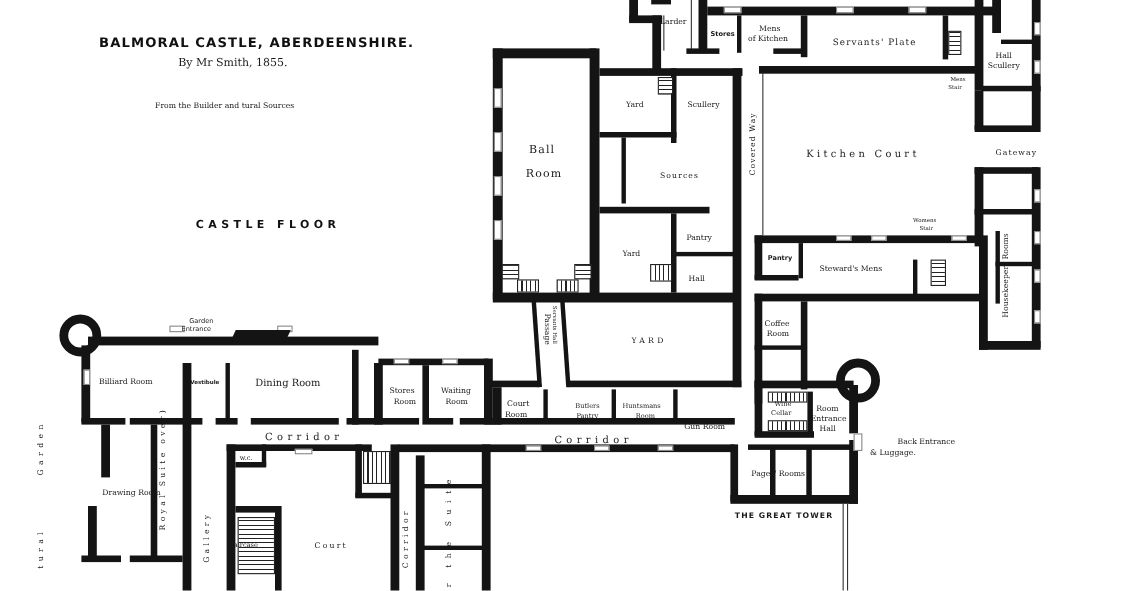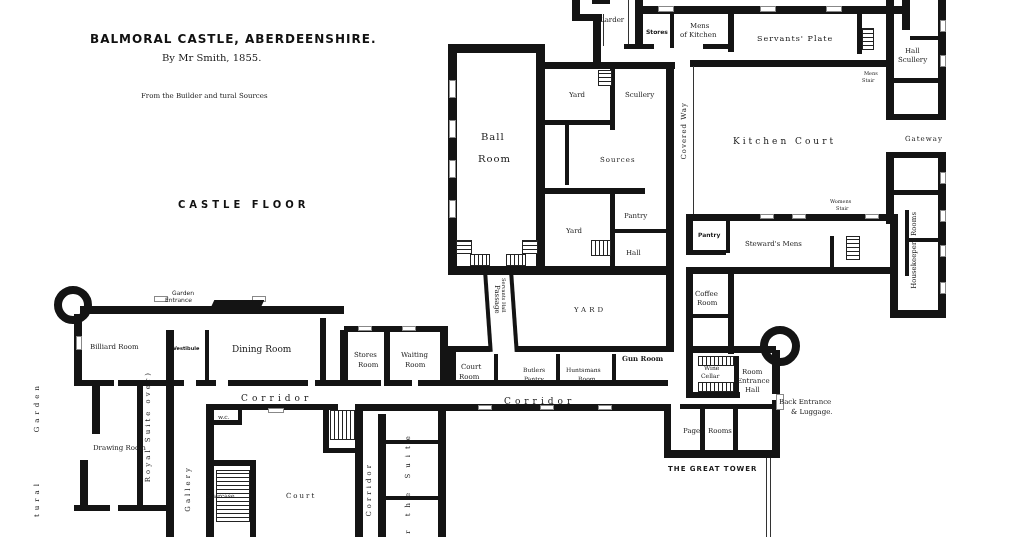--- a/index.html
+++ b/index.html
@@ -195,21 +195,21 @@
 <div class="lbl sm" style="left:354px;top:351px;">Stores</div>
 <div class="lbl sm" style="left:358px;top:361px;">Room</div>
 <div class="lbl sm" style="left:401px;top:351px;">Waiting</div>
 <div class="lbl sm" style="left:405px;top:361px;">Room</div>
 <div class="lbl sm" style="left:461px;top:363px;">Court</div>
 <div class="lbl sm" style="left:459px;top:373px;">Room</div>
 <div class="lbl xs" style="left:523px;top:366px;">Butlers</div>
 <div class="lbl xs" style="left:524px;top:375px;">Pantry</div>
 <div class="lbl xs" style="left:566px;top:366px;">Huntsmans</div>
 <div class="lbl xs" style="left:578px;top:375px;">Room</div>
-<div class="lbl sm" style="left:622px;top:355px;font-weight:bold;">Gun Room</div>
+<div class="lbl sm" style="left:622px;top:384px;">Gun Room</div>
 
 <div>
   <div class="w" style="left:206px;top:404px;width:132px;height:6px;"></div>
   <div class="w" style="left:362px;top:404px;width:306px;height:7px;"></div>
   <div class="w" style="left:206px;top:404px;width:8px;height:133px;"></div>
   <div class="w" style="left:214px;top:420px;width:28px;height:5px;"></div>
   <div class="w" style="left:238px;top:404px;width:4px;height:20px;"></div>
   <div class="w" style="left:214px;top:460px;width:40px;height:6px;"></div>
   <div class="w" style="left:250px;top:460px;width:6px;height:77px;"></div>
   <div class="stair" style="left:216px;top:470px;width:32px;height:50px;"></div>
@@ -244,21 +244,21 @@
   <div class="w" style="left:734px;top:356px;width:5px;height:40px;"></div>
   <div class="w" style="left:686px;top:392px;width:54px;height:6px;"></div>
   <div class="w" style="left:772px;top:350px;width:8px;height:44px;"></div>
   <div class="win" style="left:776px;top:394px;width:6px;height:14px;"></div>
 </div>
 <div class="lbl xs" style="left:704px;top:364px;">Wine</div>
 <div class="lbl xs" style="left:701px;top:372px;">Cellar</div>
 <div class="lbl sm" style="left:742px;top:368px;">Room</div>
 <div class="lbl sm" style="left:737px;top:377px;">Entrance</div>
 <div class="lbl sm" style="left:745px;top:386px;">Hall</div>
-<div class="lbl sm" style="left:779px;top:398px;">Back Entrance</div>
+<div class="lbl sm" style="left:816px;top:398px;">Back Entrance</div>
 <div class="lbl sm" style="left:791px;top:408px;">&amp; Luggage.</div>
 <div class="lbl sm" style="left:683px;top:427px;">Pages' Rooms</div>
 <div class="lbl xs sans" style="left:668px;top:466px;letter-spacing:1px;font-size:7px;">THE GREAT TOWER</div>
 
 <div class="lbl sp" style="left:241px;top:393px;">Corridor</div>
 <div class="lbl sp" style="left:504px;top:396px;">Corridor</div>
 <div class="lbl sm vert sp" style="left:365px;top:462px;letter-spacing:3px;">Corridor</div>
 
 <div class="lbl xs" style="left:218px;top:413px;">w.c.</div>
 <div class="lbl sm" style="left:93px;top:444px;">Drawing Room</div>

